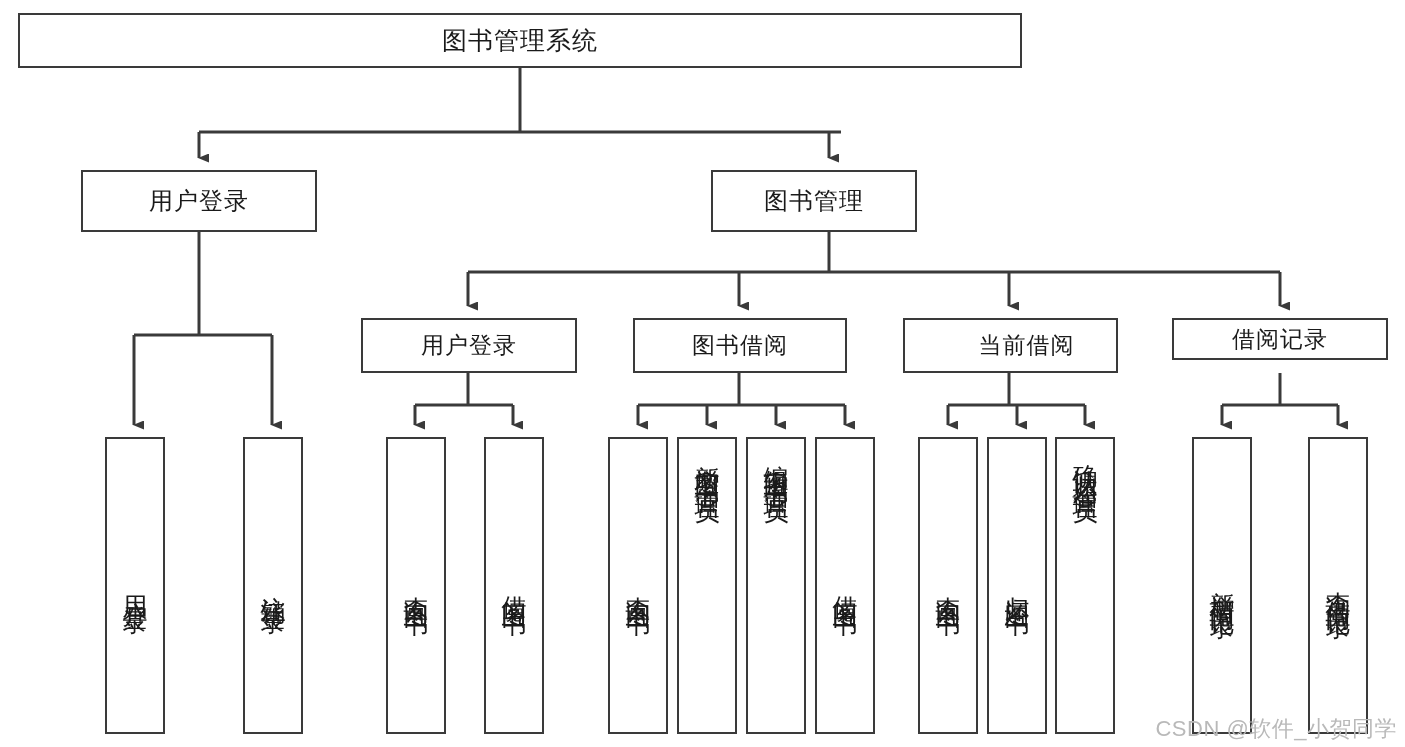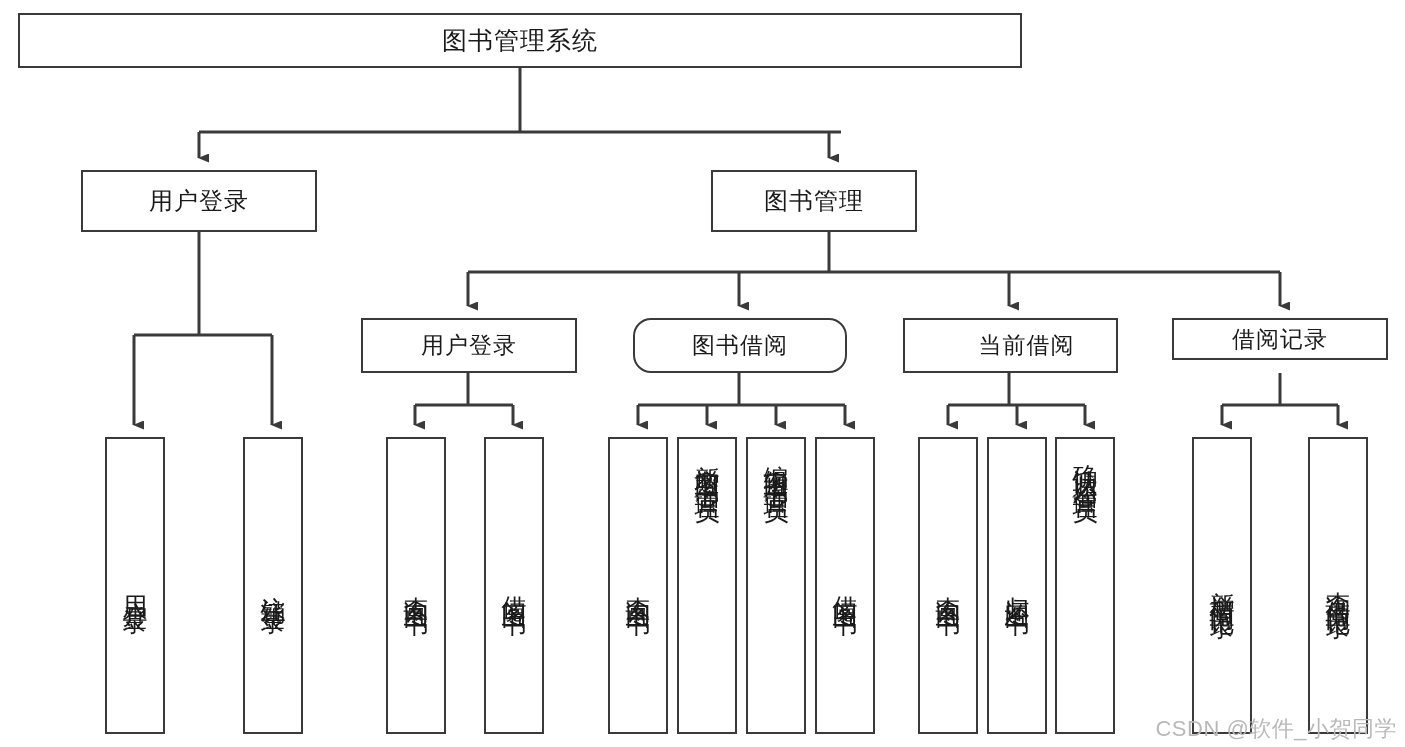--- a/index.html
+++ b/index.html
@@ -125,21 +125,21 @@
       <path d="M1338,405 L1338,425" marker-end="url(#arrowhead)"></path>
     </g>
   </svg>
 
   <div class="node root" style="left:18px; top:13px; width:1004px; height:55px;">图书管理系统</div>
 
   <div class="node level2" style="left:81px; top:170px; width:236px; height:62px;">用户登录</div>
   <div class="node level2" style="left:711px; top:170px; width:206px; height:62px;">图书管理</div>
 
   <div class="node level3" style="left:361px; top:318px; width:216px; height:55px;">用户登录</div>
-  <div class="node level3" style="left:633px; top:318px; width:214px; height:55px;border-radius:18px;">图书借阅</div>
+  <div class="node level3" style="left:633px; top:318px; width:214px; height:55px;">图书借阅</div>
   <div class="node level3" style="left:903px; top:318px; width:215px; height:55px;padding-left:32px;">当前借阅</div>
   <div class="node level3" style="left:1172px; top:318px; width:216px; height:42px;">借阅记录</div>
 
   <div class="node leaf" style="left:105px; top:437px; width:60px; height:297px;">用户登录</div>
   <div class="node leaf" style="left:243px; top:437px; width:60px; height:297px;">注销登录</div>
 
   <div class="node leaf" style="left:386px; top:437px; width:60px; height:297px;">查询图书</div>
   <div class="node leaf" style="left:484px; top:437px; width:60px; height:297px;">借阅图书</div>
 
   <div class="node leaf" style="left:608px; top:437px; width:60px; height:297px;">查询图书</div>

